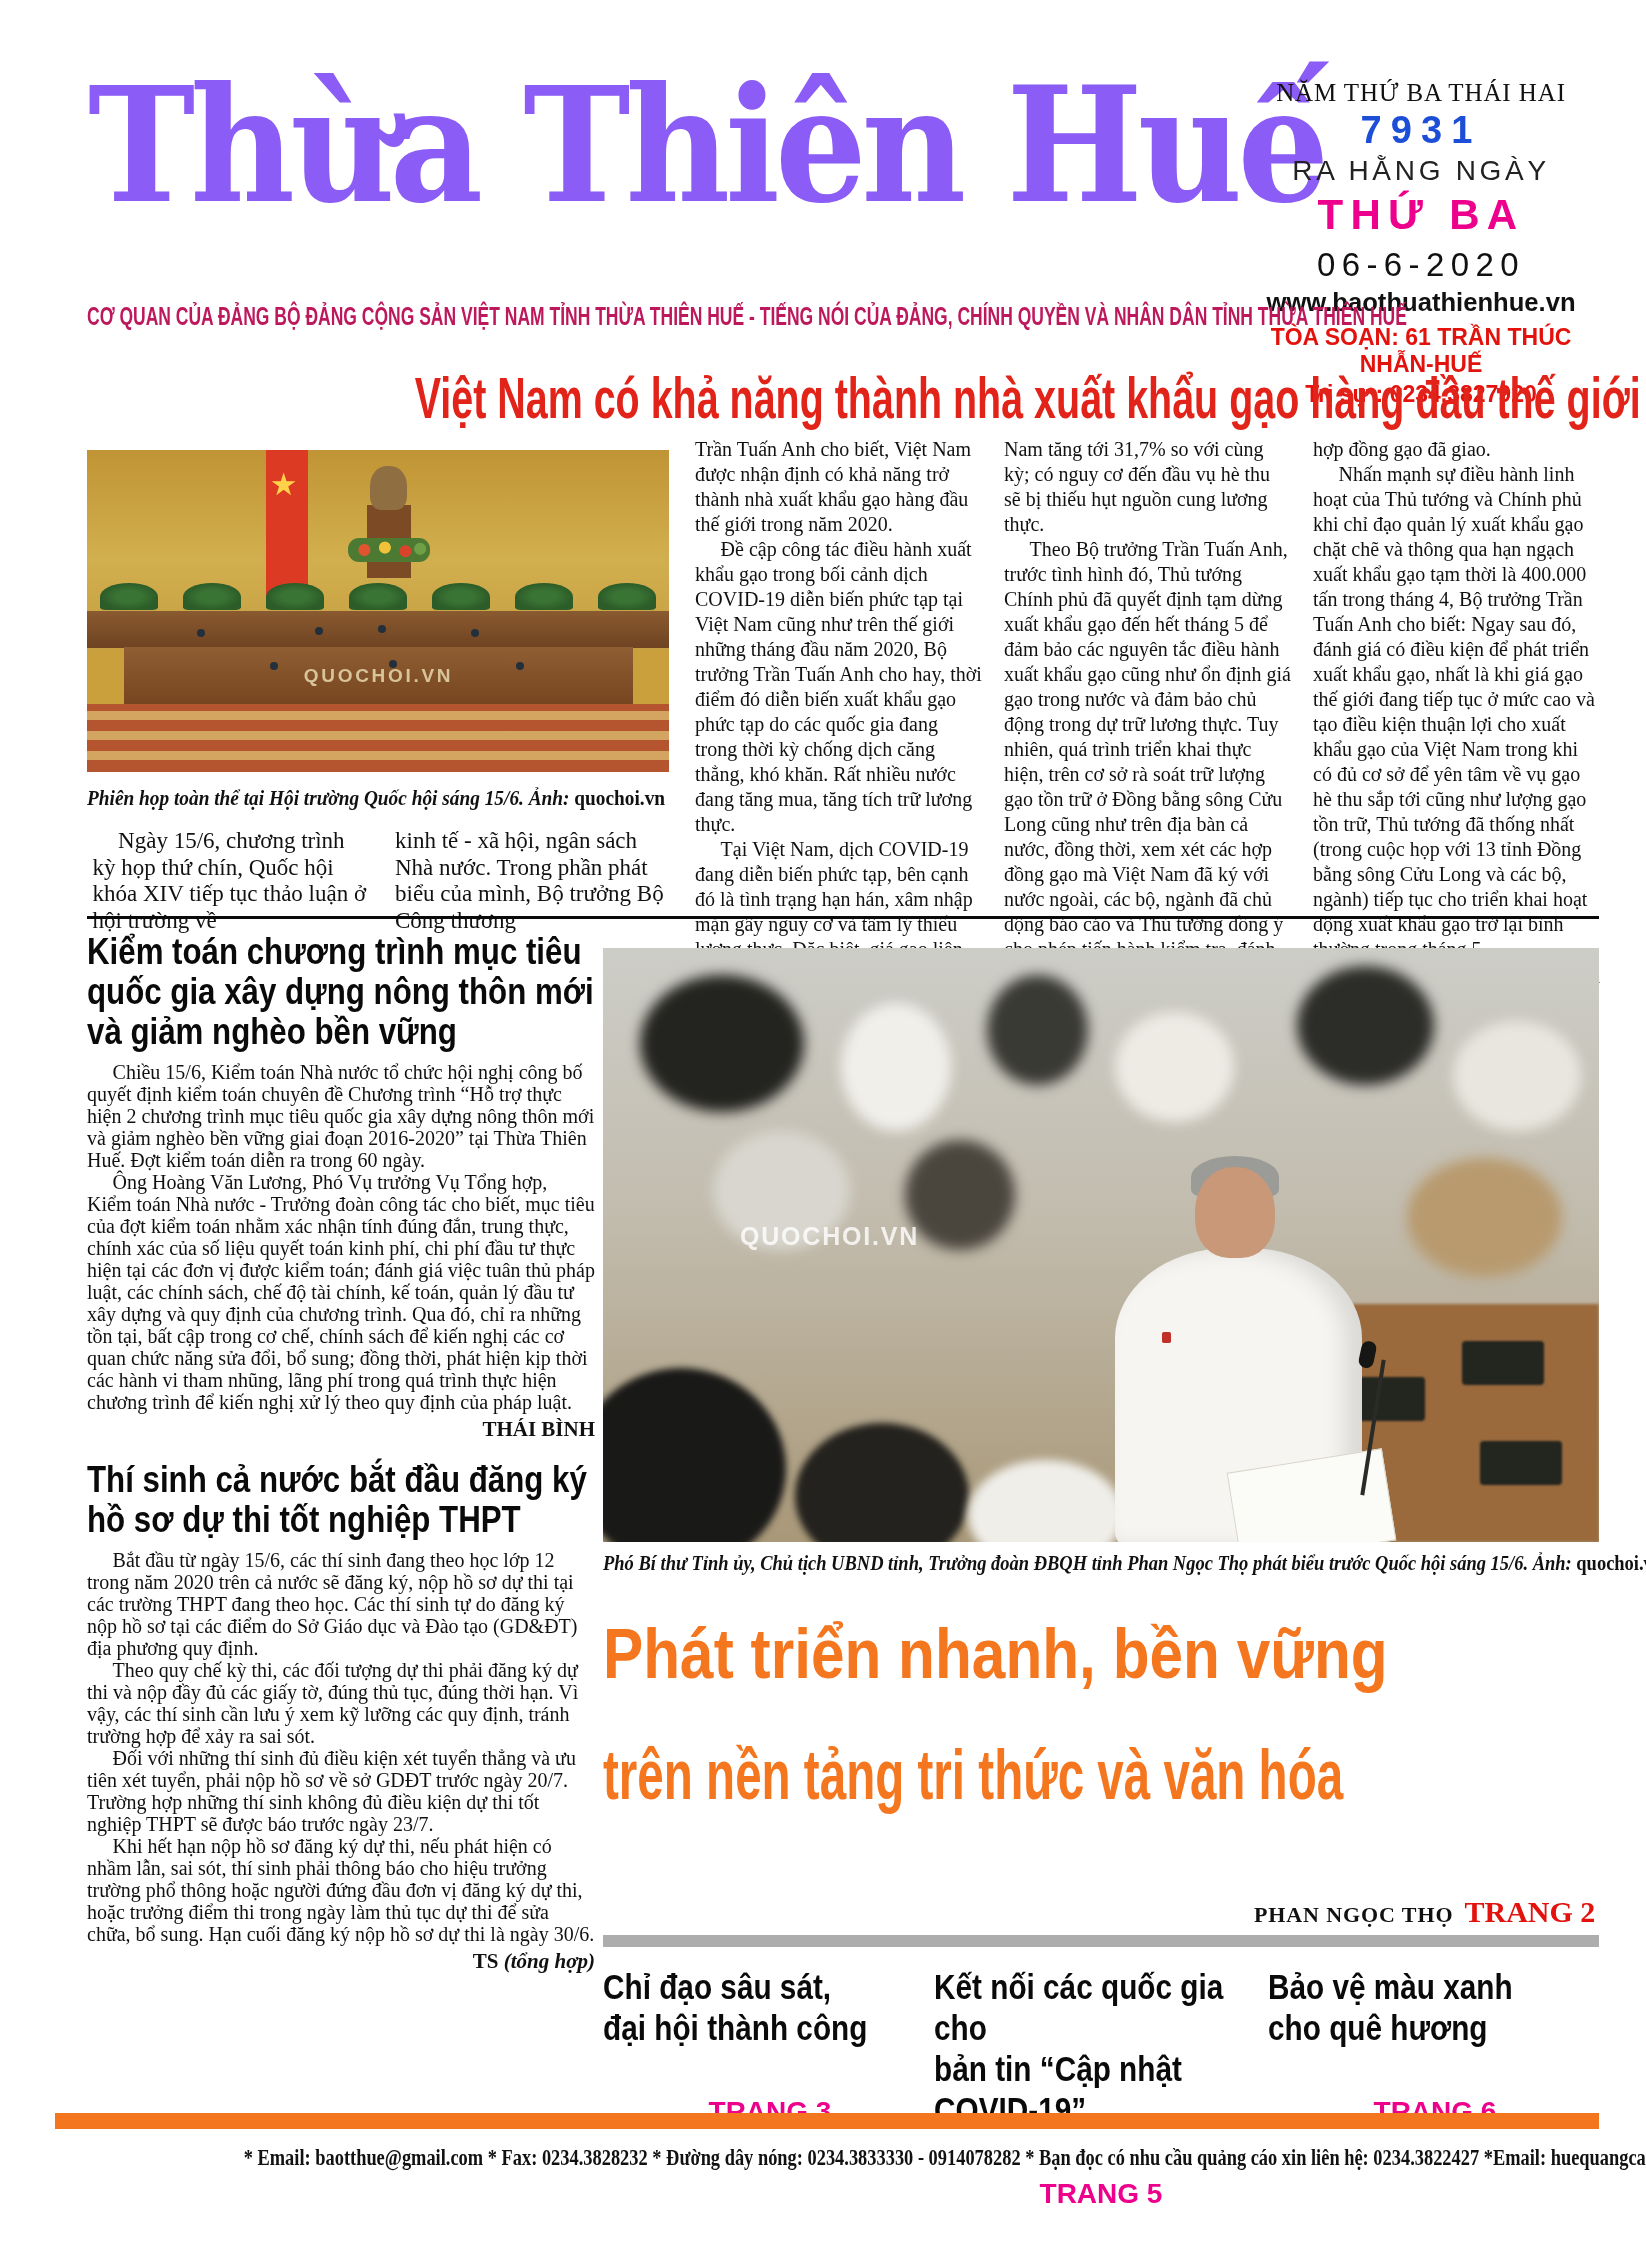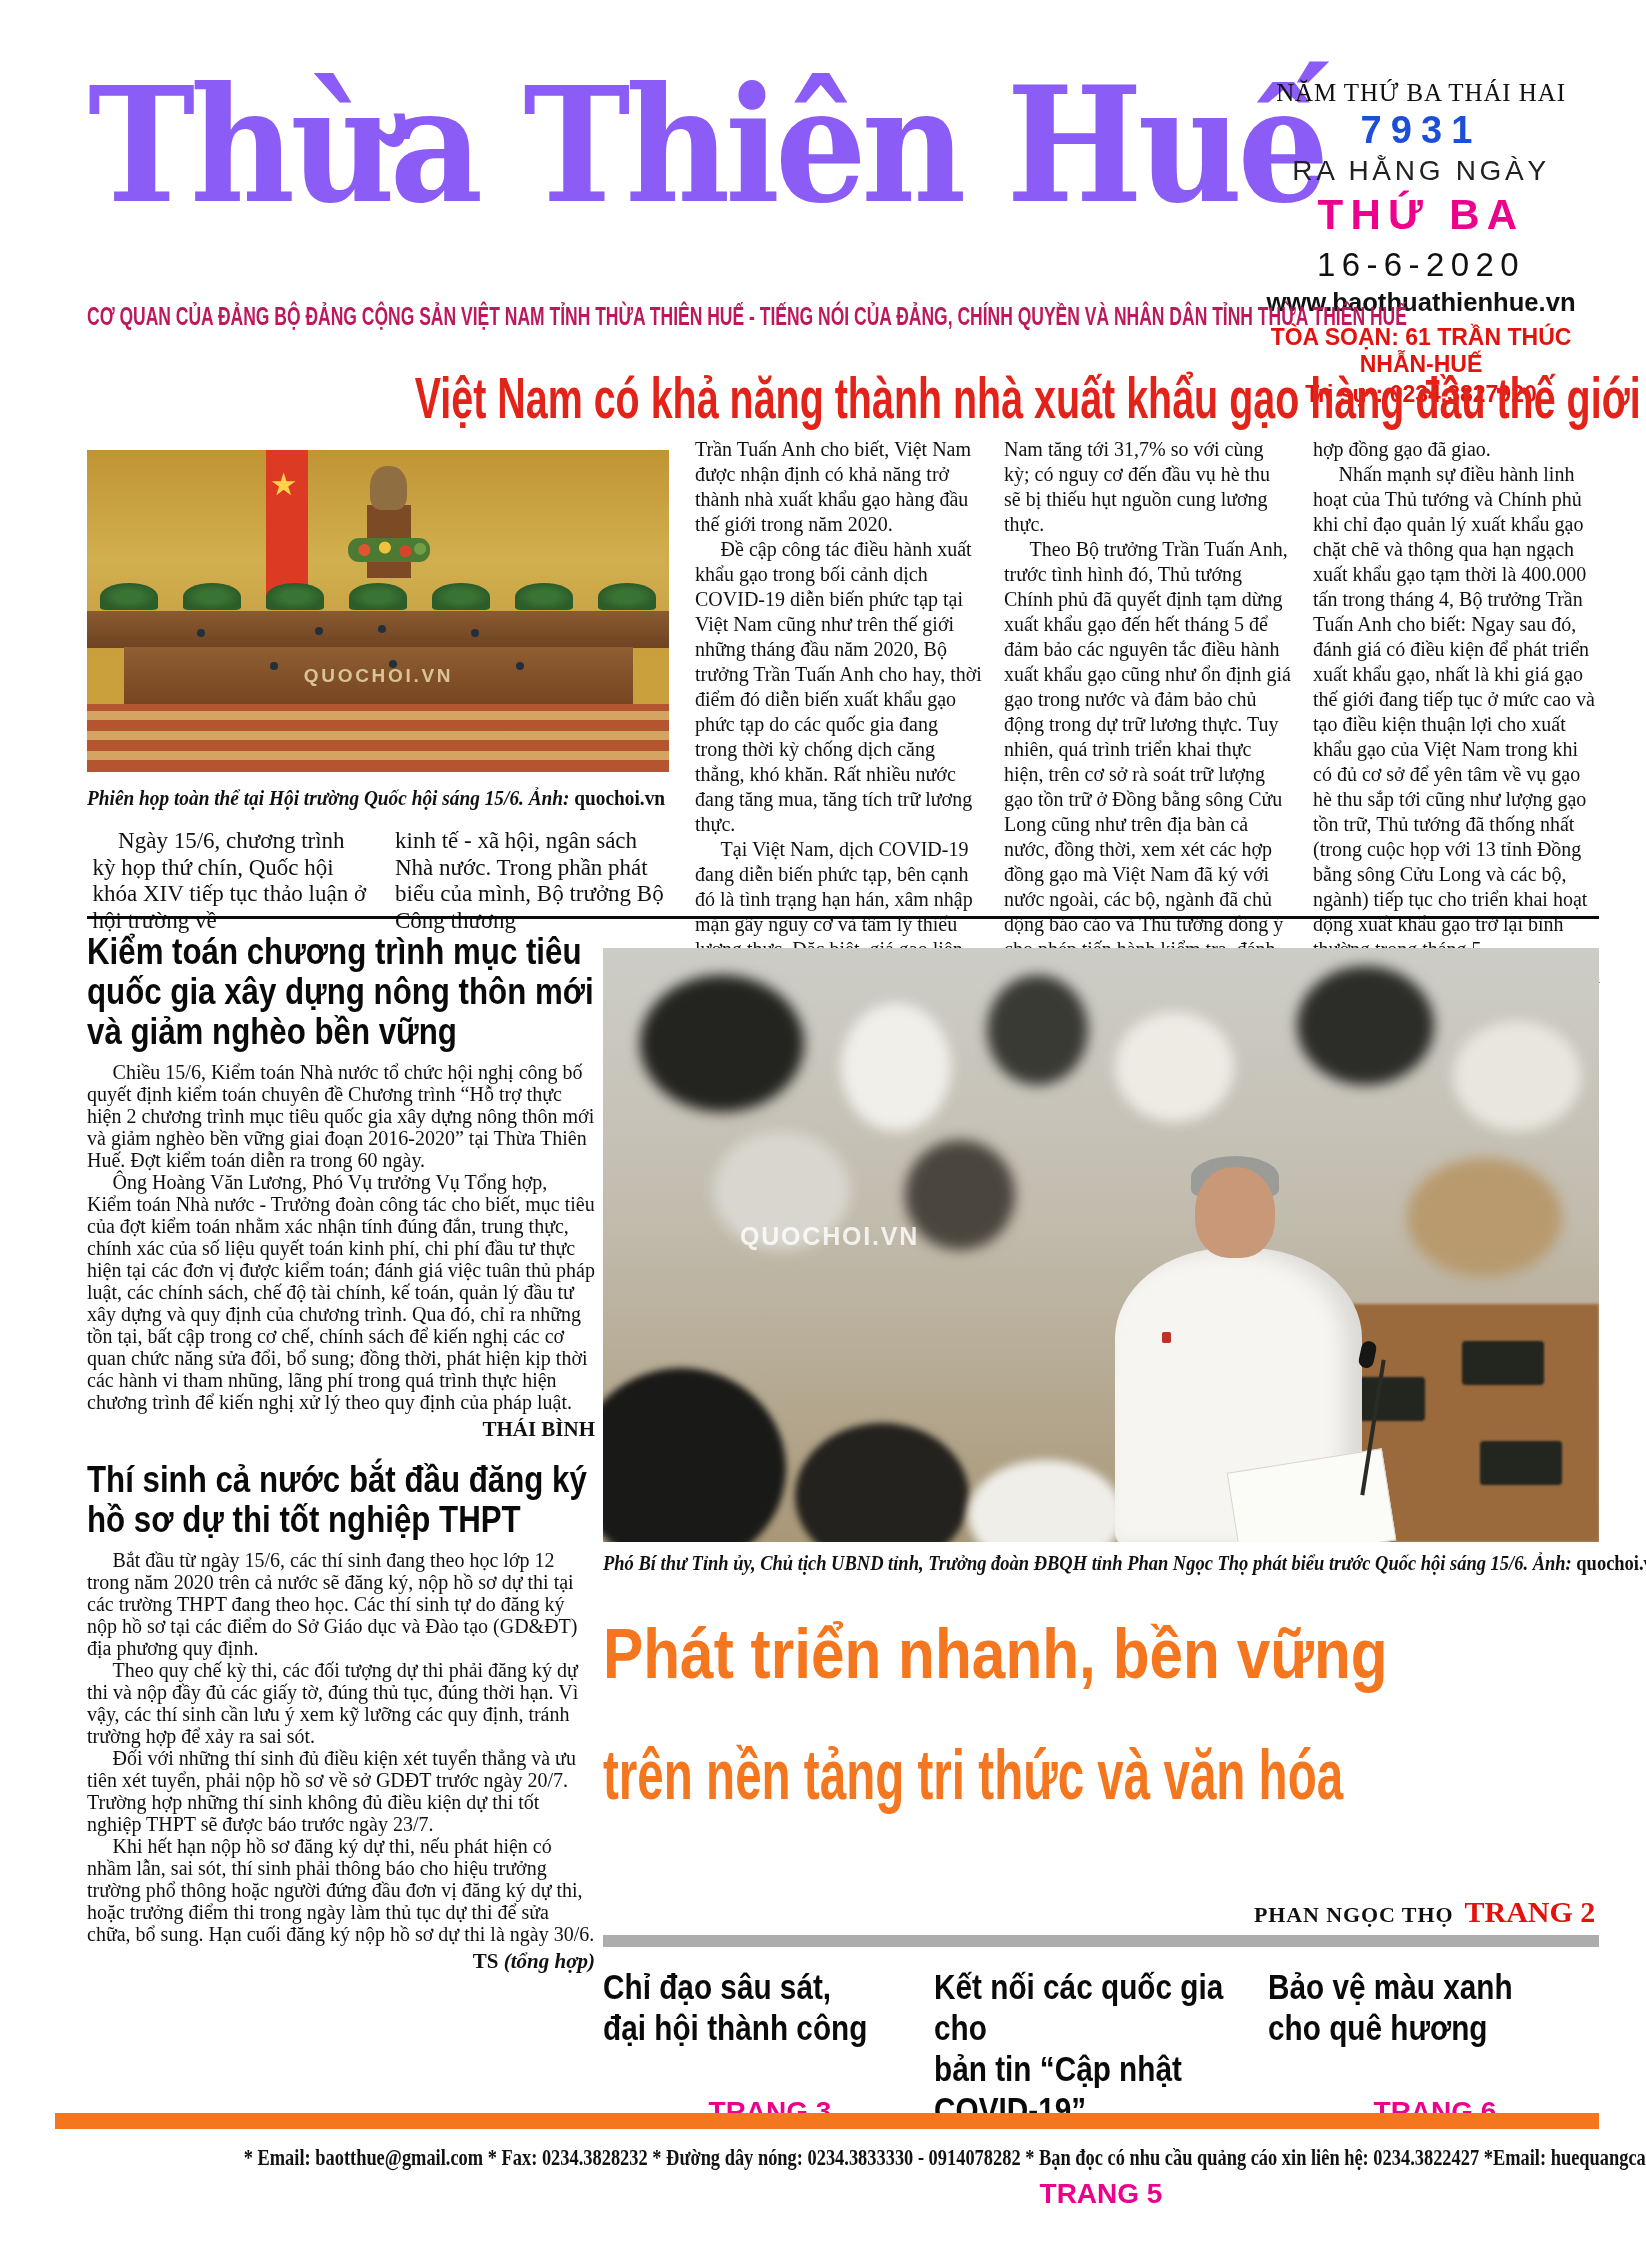--- a/index.html
+++ b/index.html
@@ -133,21 +133,21 @@
 
   <div class="abs masthead-title">
     <span class="cx" style="--s:.9">Thừa Thiên Huế</span>
   </div>
 
   <div class="abs infobox">
     <div class="ib-year">NĂM THỨ BA THÁI HAI</div>
     <div class="ib-issue">7931</div>
     <div class="ib-freq">RA HẰNG NGÀY</div>
     <div class="ib-day">THỨ BA</div>
-    <div class="ib-date">16-6-2020</div>
+    <div class="ib-date">06-6-2020</div>
     <div class="ib-web">www.baothuathienhue.vn</div>
     <div class="ib-addr">TÒA SOẠN: 61 TRẦN THÚC NHẪN-HUẾ</div>
     <div class="ib-phone">Trị sự : 0234.3827920</div>
   </div>
 
   <div class="abs tagline">
     <span class="cx" style="--s:.70">CƠ QUAN CỦA ĐẢNG BỘ ĐẢNG CỘNG SẢN VIỆT NAM TỈNH THỪA THIÊN HUẾ - TIẾNG NÓI CỦA ĐẢNG, CHÍNH QUYỀN VÀ NHÂN DÂN TỈNH THỪA THIÊN HUẾ</span>
   </div>
 
   <div class="abs main-headline">

